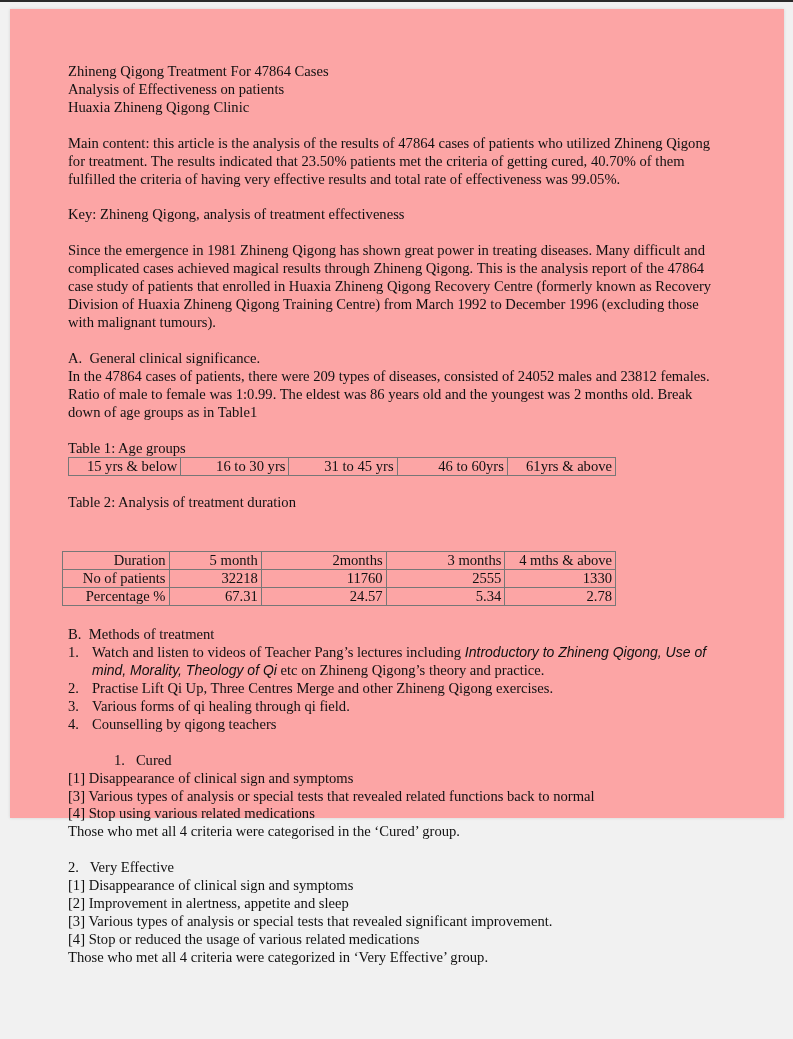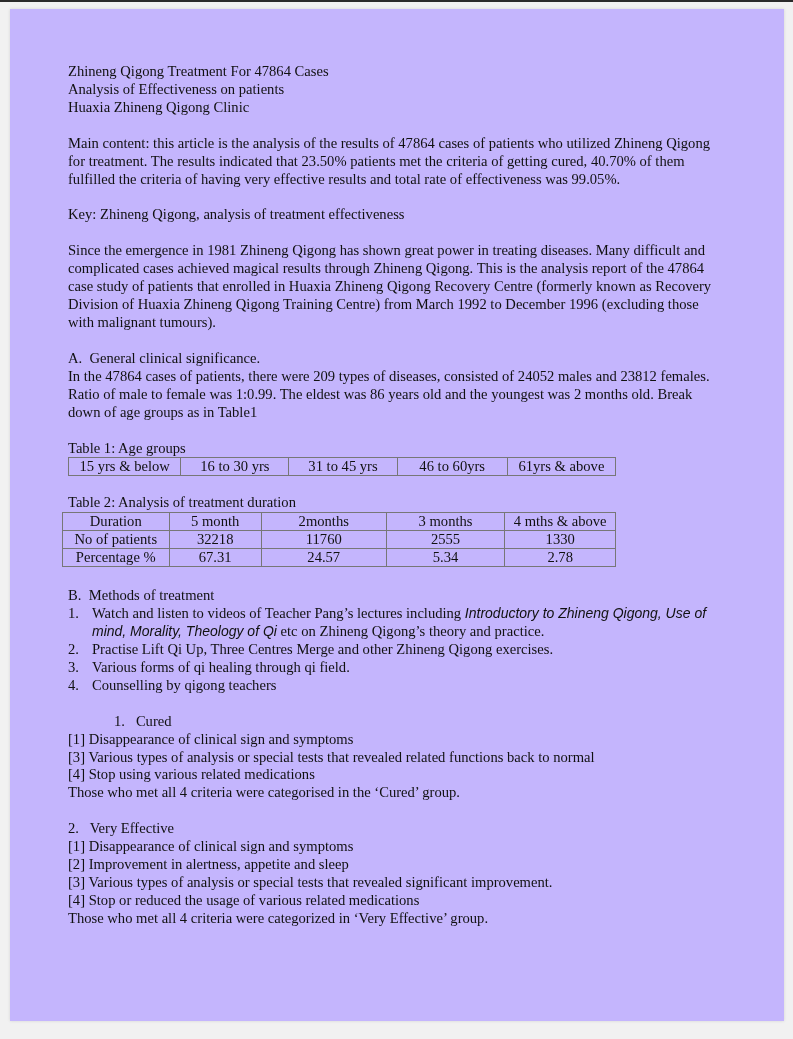--- a/index.html
+++ b/index.html
@@ -5,35 +5,35 @@
   html, body { margin: 0; padding: 0; }
   body {
     width: 793px; height: 1039px; overflow: hidden;
     background: #f1f1f1;
     font-family: "Liberation Serif", serif;
     color: #111;
     position: relative;
   }
   .topbar { position: absolute; left: 0; top: 0; width: 793px; height: 2px; background: #2a2a2a; }
   .page {
-    position: absolute; left: 10px; top: 9px; width: 774px; height: 1012px;
-    background: #c4b5fd;
+    position: absolute; left: 10px; top: 9px; width: 774px; height: 809px;
+    background: #fca5a5;
     box-shadow: 0 0 3px rgba(0,0,0,0.12);
   }
   .content {
     position: absolute; left: 58px; top: 54px; width: 660px;
     font-size: 14.6px; line-height: 17.9px;
   }
   p { margin: 0; }
   .gap { height: 18px; }
   .cap { margin: 0; }
   table { border-collapse: collapse; font-size: 14.6px; line-height: 17px; }
-  td { border: 1px solid #777; text-align: center; padding: 0 3px; white-space: nowrap; }
+  td { border: 1px solid #777; text-align: right; padding: 0 3px; white-space: nowrap; }
   .t1 { margin-left: 0; width: 548px; }
-  .t2 { margin-left: -6px; width: 554px; }
+  .t2 { margin-left: -6px; width: 554px; margin-top: 39px; }
   .ol { margin: 0; padding: 0; list-style: none; }
   .ol li { position: relative; padding-left: 24px; }
   .ol li .num { position: absolute; left: 0; top: 0; }
   i.ital { font-family: "Liberation Sans", sans-serif; font-style: italic; font-size: 14px; }
 </style>
 </head>
 <body>
 
 <div class="topbar"></div>
 

